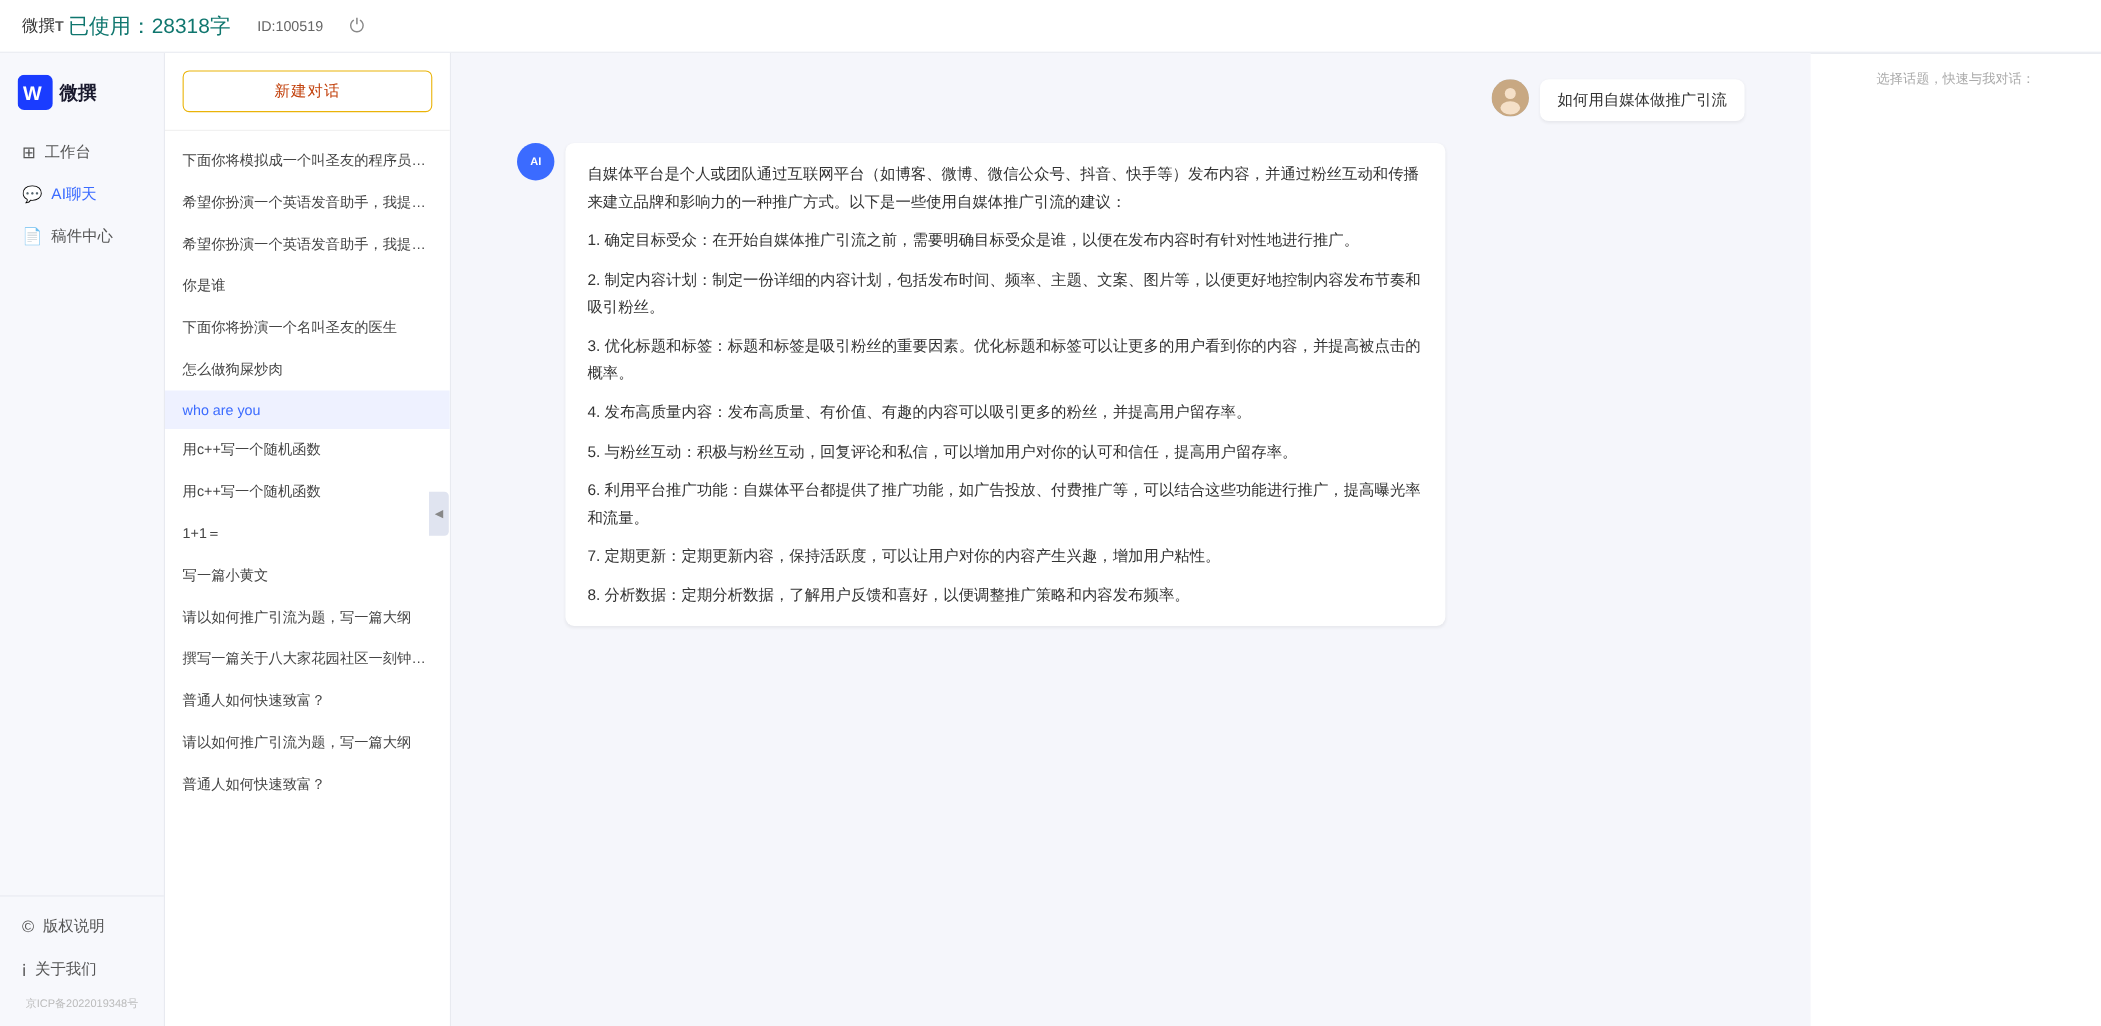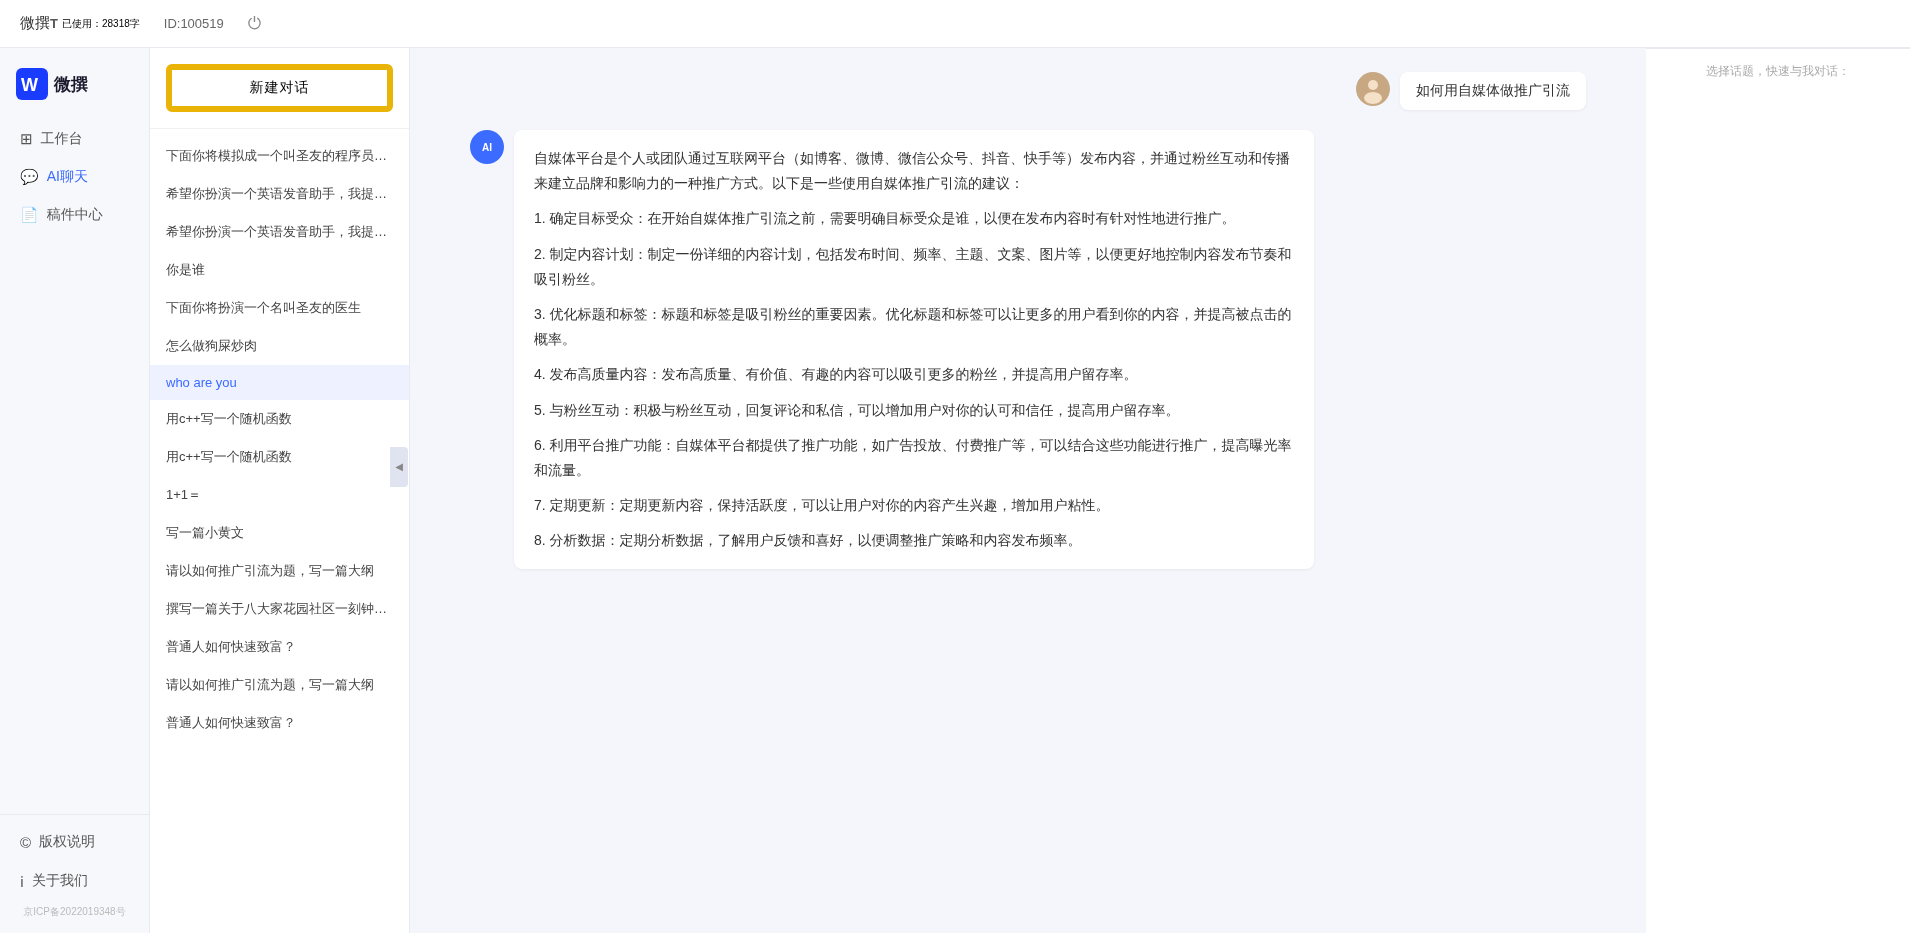--- a/index.html
+++ b/index.html
@@ -87,24 +87,24 @@
       overflow: hidden;
     }
     #sidebar-header {
       padding: 16px;
       border-bottom: 1px solid #f0f0f0;
     }
     #new-chat-btn {
       width: 100%;
       padding: 9px 0;
       background: #fff;
-      border: 6px solid #eab308;
+      border: 1px solid #eab308;
       border-radius: 6px;
       font-size: 14px;
-      color: #000000;
+      color: #c2410c;
       cursor: pointer;
       text-align: center;
       letter-spacing: 1px;
     }
     #sidebar-list {
       flex: 1;
       overflow-y: auto;
       padding: 8px 0;
     }
     .chat-item {
@@ -268,21 +268,21 @@
     ::-webkit-scrollbar-thumb { background: #d0d4e8; border-radius: 3px; }
   </style>
 </head>
 <body>
 
 <div id="topbar">
   <span style="font-size:15px;color:#333;font-weight:500;">微撰</span>
   <div id="topbar-right">
     <div id="topbar-usage">
       <span style="font-weight:bold;color:#555;font-size:13px;">T</span>
-      <span style="font-size:10px;color:#000000;">已使用：28318字</span>
+      <span style="font-size:19px;color:#0f766e;">已使用：28318字</span>
     </div>
     <span style="font-size:13px;color:#666;">ID:100519</span>
     <span style="font-size:17px;color:#888;cursor:pointer;">⏻</span>
   </div>
 </div>
 
 <div id="main-layout">
 
   <div id="left-nav">
     <div id="logo-area">

